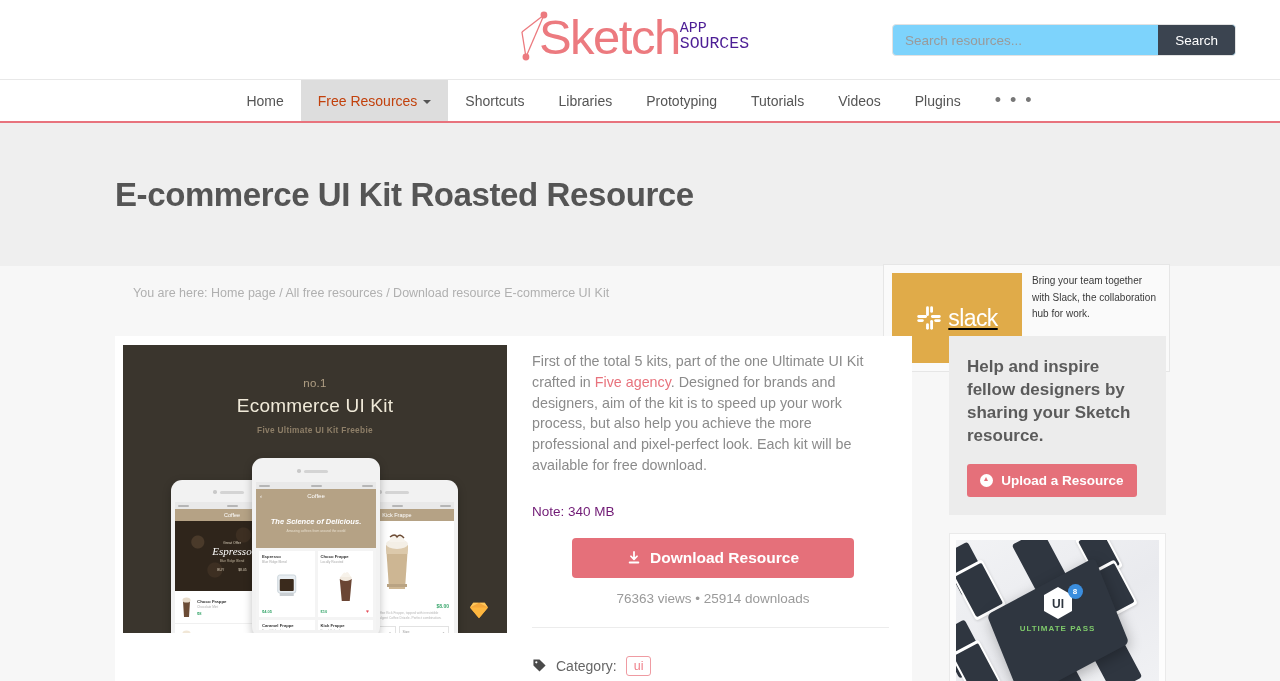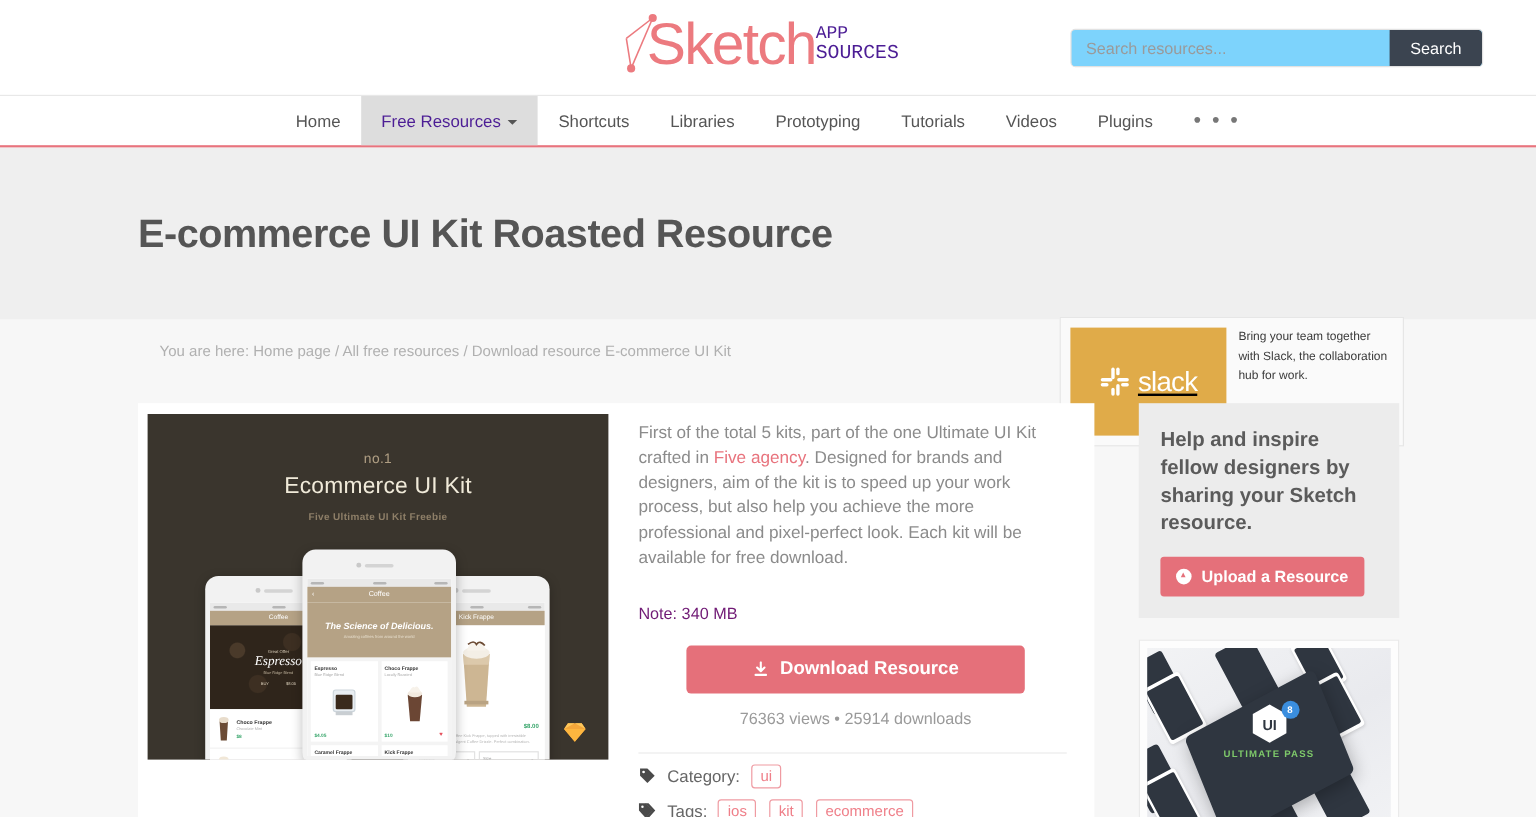--- a/index.html
+++ b/index.html
@@ -98,21 +98,21 @@
     border-bottom: 2px solid #e8737d;
     display: flex; align-items: stretch; justify-content: center;
   }
   .nav-inner { display: flex; align-items: stretch; }
   .nav-item {
     display: flex; align-items: center; gap: 6px;
     padding: 0 17px; font-size: 14px; color: #555;
     cursor: pointer; white-space: nowrap;
     text-decoration: none;
   }
-  .nav-item.active { background: #dddddd; color: #4c1d95; }
+  .nav-item.active { background: #dddddd; color: #c2410c; }
   .caret {
     width: 0; height: 0; border-left: 4px solid transparent;
     border-right: 4px solid transparent; border-top: 4px solid #555;
     margin-top: 2px;
   }
   .nav-dots {
     display: flex; align-items: center; padding: 0 17px;
     color: #777; font-size: 18px; letter-spacing: 2px; cursor: pointer;
   }
 
@@ -255,21 +255,21 @@
     border: none; border-radius: 4px; color: #fff;
     font-size: 15.5px; font-weight: bold; cursor: pointer;
     display: flex; align-items: center; justify-content: center; gap: 9px;
     font-family: "Liberation Sans", sans-serif;
   }
   .dl-icon { width: 14px; height: 14px; flex: 0 0 auto; }
   .stats { margin-top: 13px; text-align: center; font-size: 13.5px;
     color: #9a9a9a; width: 362px; }
   .divider { margin-top: 21px; margin-left: 0; width: 357px;
     border-top: 1px solid #ececec; }
-  .meta-row { display: flex; align-items: center; gap: 9px; margin-top: 9px; }
+  .meta-row { display: flex; align-items: center; gap: 9px; margin-top: 28px; }
   .meta-label { font-size: 14px; color: #666; }
   .tag-icon { width: 15px; height: 15px; flex: 0 0 auto; }
   .pill {
     border: 1px solid #ef9ba2; color: #ef7f89; border-radius: 3px;
     font-size: 12.5px; padding: 2px 7px; cursor: pointer;
     display: inline-block;
   }
   .pill + .pill { margin-left: 6px; }
 
   

